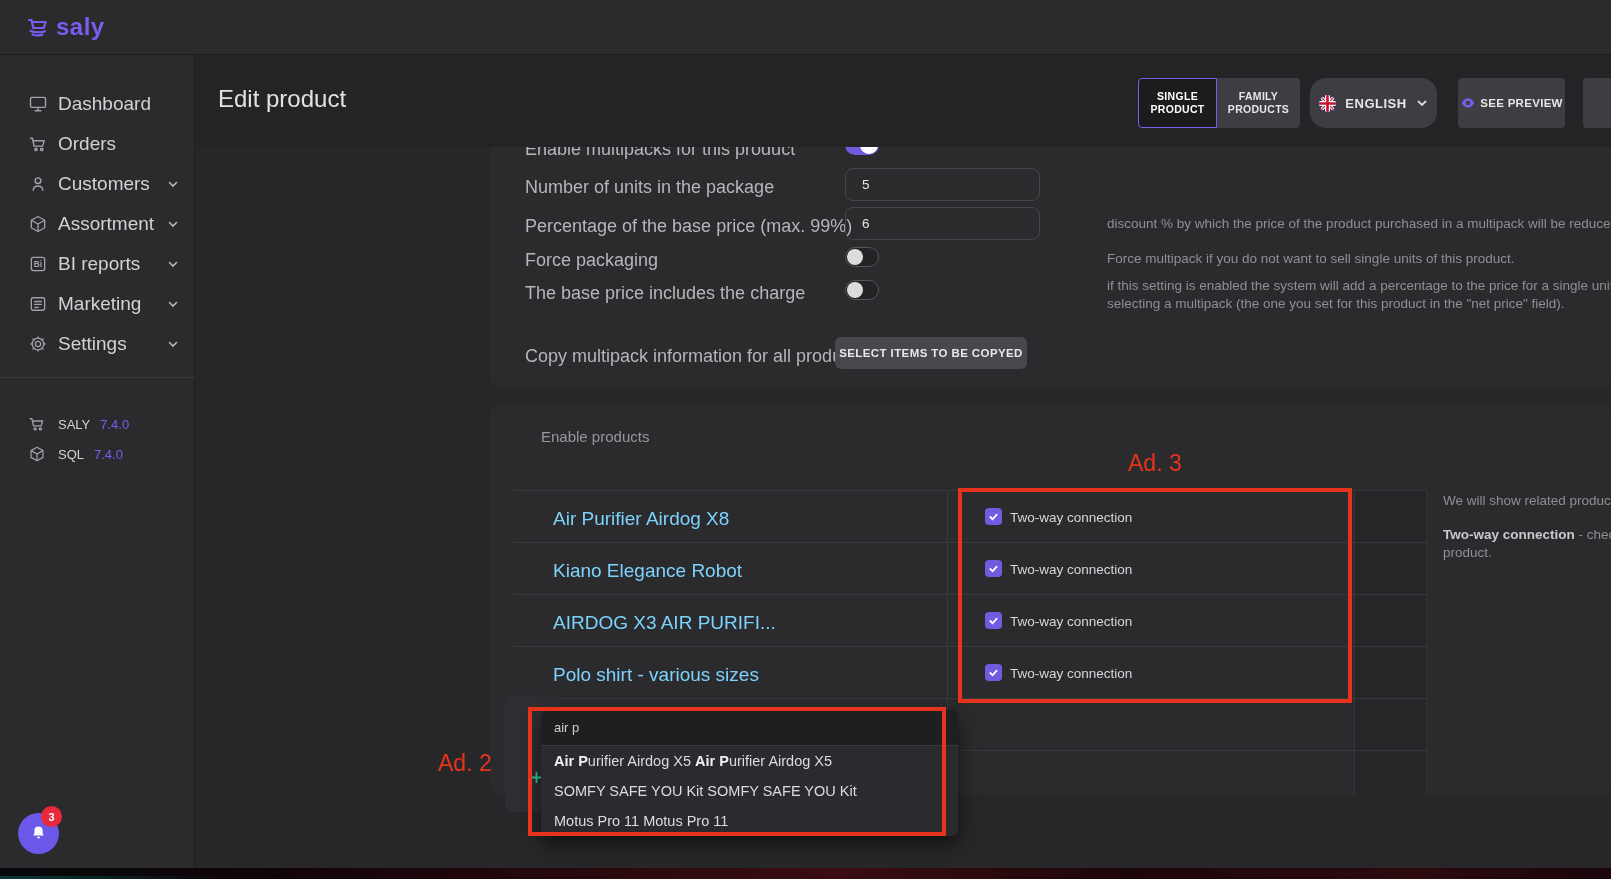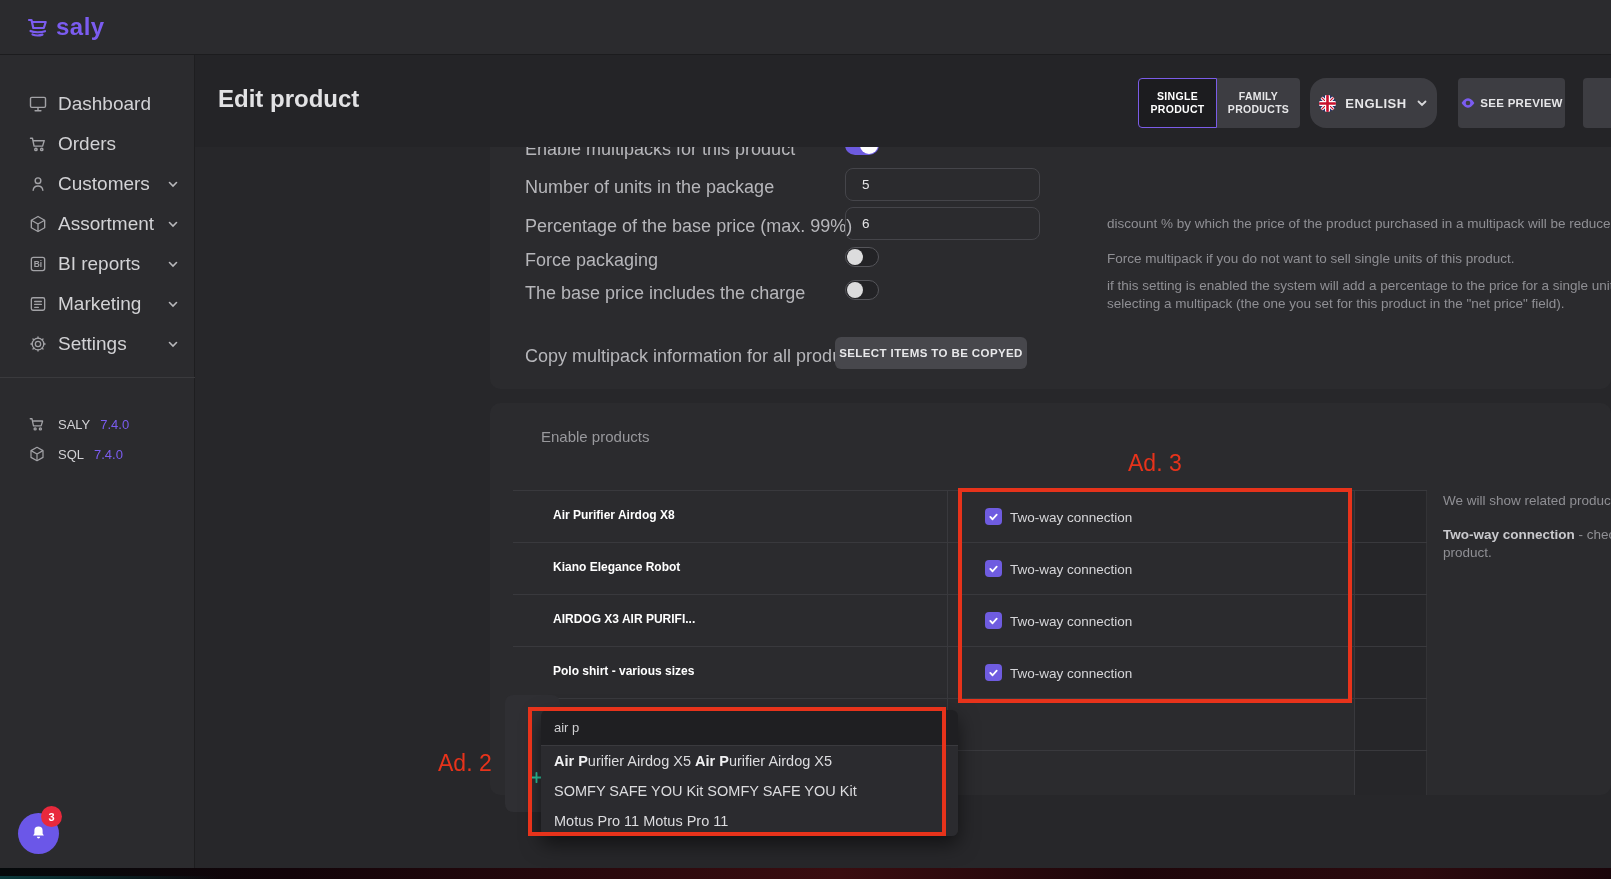--- a/index.html
+++ b/index.html
@@ -22,21 +22,21 @@
   .ver-row { position:absolute; left:0; width:195px; height:30px; display:flex; align-items:center; padding-left:28px; }
   .ver-row .ic { width:18px; height:18px; margin-right:12px; }
   .ver-name { color:#d2d2d5; font-size:13px; margin-right:10px; }
   .ver-num { color:#7b5cf0; font-size:13px; }
 
   .bell-btn { position:absolute; left:18px; top:813px; width:41px; height:41px; border-radius:50%; background:#6b57e8; z-index:60; display:flex; align-items:center; justify-content:center; cursor:pointer; }
   .bell-badge { position:absolute; left:41px; top:806px; width:21px; height:21px; border-radius:50%; background:#e8293c; color:#fff; font-size:11px; font-weight:bold; display:flex; align-items:center; justify-content:center; z-index:61; }
 
   
   .page-header { position:absolute; left:195px; top:55px; width:1416px; height:92px; background:#242427; z-index:10; }
-  .page-title { position:absolute; left:23px; top:30px; color:#e2e2e4; font-size:24px; font-weight:bold; }
+  .page-title { position:absolute; left:23px; top:30px; color:#e2e2e4; font-size:24px; font-weight:normal; }
   .btn { position:absolute; top:23px; height:50px; background:#3d3d42; color:#e6e6e8; font-weight:bold; display:flex; align-items:center; justify-content:center; cursor:pointer; }
   .btn-single { left:943px; width:79px; background:#1c1c1f; border:1.5px solid #7b5ce8; border-radius:4px 0 0 4px; font-size:10.5px; letter-spacing:.3px; text-align:center; line-height:13px; color:#fff; }
   .btn-family { left:1022px; width:83px; border-radius:0 4px 4px 0; font-size:10.5px; letter-spacing:.3px; text-align:center; line-height:13px; }
   .btn-lang { left:1115px; width:127px; border-radius:16px; font-size:13px; letter-spacing:.5px; gap:9px; }
   .btn-preview { left:1263px; width:107px; border-radius:4px; font-size:11.5px; letter-spacing:.3px; gap:4px; }
   .btn-partial { left:1388px; width:45px; border-radius:4px; }
 
   
   .card { position:absolute; background:#2b2b2e; }
   .card1 { left:490px; top:147px; width:1121px; height:242px; border-radius:0 0 10px 10px; overflow:hidden; }
@@ -52,21 +52,21 @@
   .toggle.on { background:#6d5be0; }
   .toggle.on .knob { position:absolute; right:1px; top:1px; width:18px; height:18px; border-radius:50%; background:#fff; }
 
   .copy-btn { position:absolute; left:345px; top:190px; width:192px; height:32px; background:#47474c; border:none; border-radius:6px; color:#e8e8ea; font-size:11.5px; font-weight:bold; letter-spacing:.4px; cursor:pointer; font-family:inherit; }
 
   .section-title { position:absolute; left:51px; top:25px; color:#98989c; font-size:15px; }
 
   
   .rtable { position:absolute; left:23px; top:87px; width:914px; height:305px; border-right:1px solid #39393d; }
   .trow { position:absolute; left:0; width:914px; border-top:1px solid #39393d; height:52px; }
-  .tname { position:absolute; left:40px; top:17px; color:#ffffff; font-size:12px; font-weight:bold; white-space:nowrap; cursor:pointer; }
+  .tname { position:absolute; left:40px; top:17px; color:#7dd3fc; font-size:19px; font-weight:normal; white-space:nowrap; cursor:pointer; }
   .tcheck { position:absolute; left:472px; top:17px; width:17px; height:17px; border-radius:4px; background:#6f5ce0; display:flex; align-items:center; justify-content:center; cursor:pointer; }
   .tchecklbl { position:absolute; left:497px; top:19px; color:#d6d6d9; font-size:13.5px; }
   .vline1 { position:absolute; left:434px; top:0; width:1px; height:305px; background:#39393d; }
   .vline2 { position:absolute; left:841px; top:0; width:1px; height:305px; background:#39393d; }
   .col3shade { position:absolute; left:842px; top:0; width:72px; height:305px; background:rgba(0,0,0,.10); }
 
   .note-line { position:absolute; left:953px; color:#8f8f94; font-size:13.5px; white-space:nowrap; }
   .note-bold { color:#c9c9cd; font-weight:bold; }
 
   

